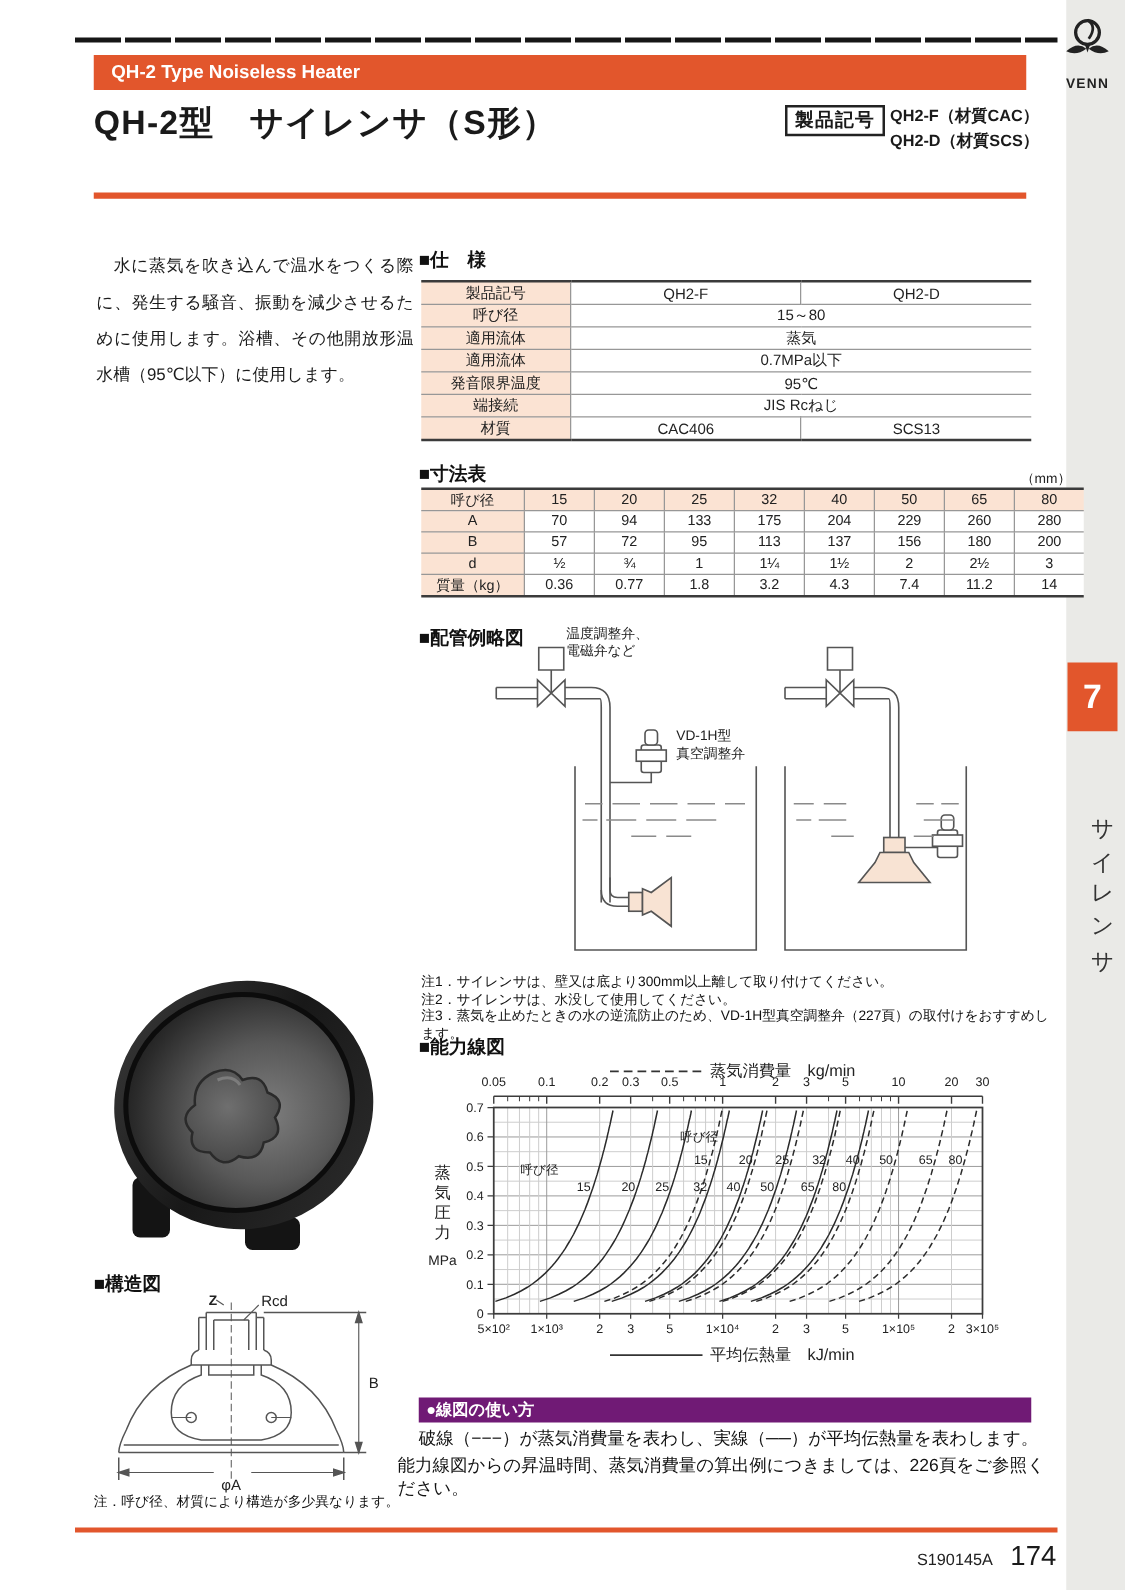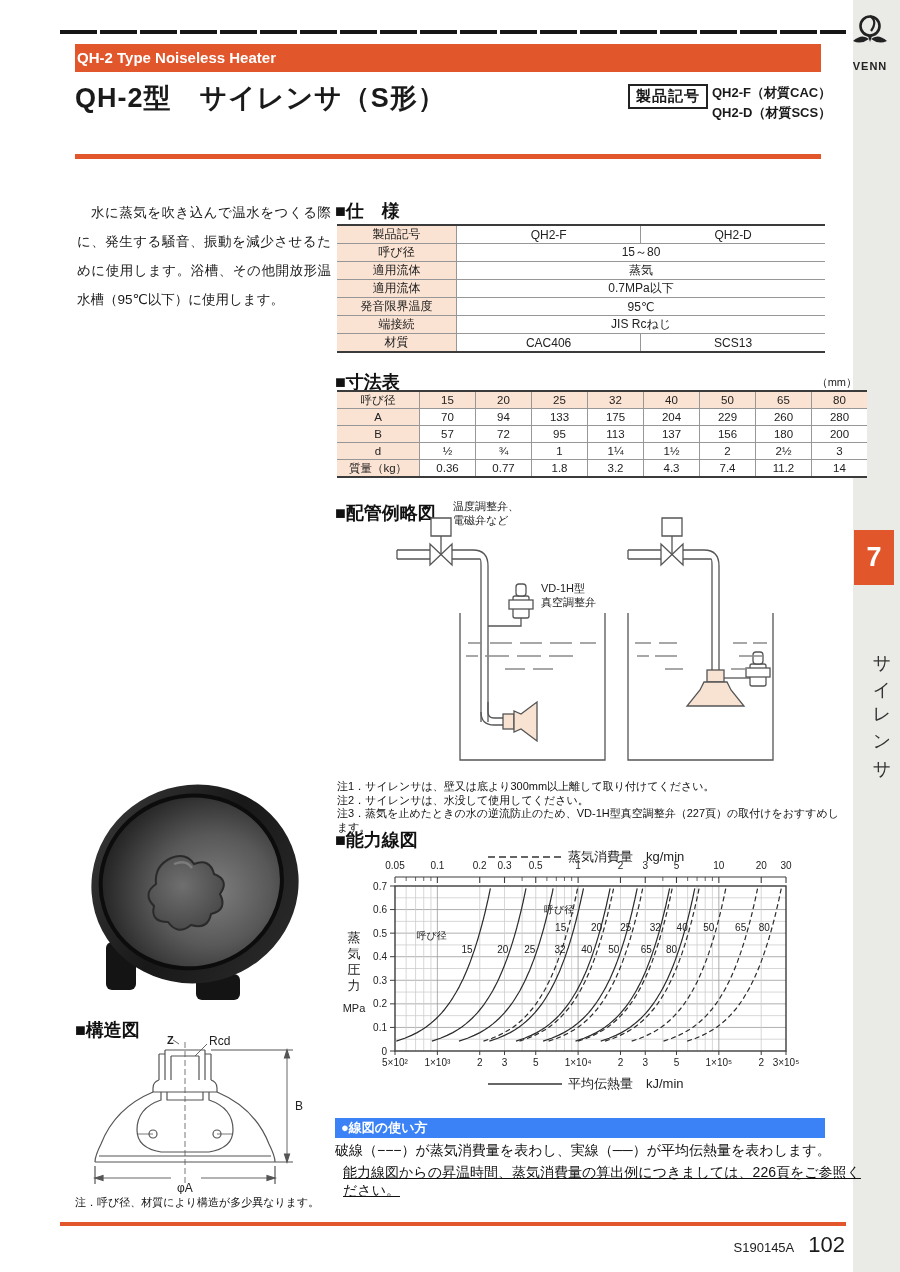--- a/index.html
+++ b/index.html
@@ -6,50 +6,50 @@
   .page{position:relative;width:900px;height:1272px;background:#ffffff;overflow:hidden;
         font-family:"Liberation Sans","DejaVu Sans",sans-serif;color:#1a1a1a;}
   .abs{position:absolute;}
   
   .side-strip{left:853px;top:0;width:47px;height:1272px;background:#eaeae7;}
   
   .top-rule{left:60px;top:30px;width:786px;height:4px;
             background:repeating-linear-gradient(to right,#161616 0 37px,#ffffff 37px 40px);}
   
   .banner{left:75px;top:44px;width:746px;height:28px;background:#e2562c;color:#fff;
-          font-size:15px;font-weight:bold;line-height:28px;padding-left:2px;box-sizing:border-box;}
+          font-size:15px;font-weight:bold;line-height:28px;padding-left:14px;box-sizing:border-box;}
   .title{left:75px;top:80px;font-size:27px;font-weight:bold;letter-spacing:1px;}
   .code-box{left:628px;top:84px;border:2px solid #222;font-size:15px;font-weight:bold;
             padding:1px 6px;letter-spacing:1px;}
   .code-lines{left:712px;top:83px;font-size:13px;font-weight:bold;line-height:1.5;}
   .orange-rule{left:75px;top:154px;width:746px;height:5px;background:#e2562c;}
   .orange-rule2{left:60px;top:1222px;width:786px;height:4px;background:#e2562c;}
   
   .venn{left:845px;top:12px;width:50px;text-align:center;}
   .venn .vtxt{font-size:11px;font-weight:bold;letter-spacing:1px;color:#222;}
   
   .desc{left:77px;top:198px;width:254px;font-size:13.5px;line-height:29px;text-align:justify;}
   
-  .sec{font-size:18px;font-weight:bold;color:#111;}
+  .sec{font-size:15px;font-weight:bold;color:#111;}
   
   table.ctab{border-collapse:collapse;table-layout:fixed;width:488px;font-size:12px;}
   table.ctab td{border:1px solid #979797;text-align:center;height:16px;padding:0 2px;
                 background:#fff;color:#222;}
   table.ctab td:first-child{border-left:none;}
   table.ctab td:last-child{border-right:none;}
   table.ctab tr:first-child td{border-top:2px solid #3b3b3b;}
   table.ctab tr:last-child td{border-bottom:2px solid #3b3b3b;}
   table.ctab td.lab{background:#fbe3d3;}
   .spec-table td:first-child{width:115px;}
   .dim-table td{width:51px;font-size:11.5px;}
   .dim-table td:first-child{width:78px;}
   .unit{font-size:11px;color:#222;margin-left:32px;}
   .notes{font-size:11px;line-height:13.5px;color:#111;}
   
-  .usage-bar{left:335px;top:1118px;width:490px;height:20px;background:#3b82f6;color:#fff;
+  .usage-bar{left:335px;top:1118px;width:490px;height:20px;background:#701a75;color:#fff;
              font-size:13px;font-weight:bold;line-height:20px;padding-left:6px;box-sizing:border-box;}
   .usage-line{font-size:14px;color:#111;}
   
   .footer{left:0;top:1232px;width:845px;text-align:right;}
   .footer .code{font-size:13px;color:#222;margin-right:14px;}
   .footer .pnum{font-size:22px;color:#1a1a1a;}
   
   .tab7{left:854px;top:530px;width:40px;height:55px;background:#e2562c;color:#fff;
         font-size:27px;font-weight:bold;text-align:center;line-height:55px;}
   .tab-label{left:854px;top:598px;width:40px;height:220px;writing-mode:vertical-rl;
@@ -485,23 +485,23 @@
     </g>
     <text x="92" y="10" font-size="11" fill="#222" font-weight="bold">Z</text>
     <text x="134" y="11" font-size="12" fill="#222">Rcd</text>
     <text x="220" y="76" font-size="12" fill="#222">B</text>
     <text x="102" y="158" font-size="12" fill="#222">φA</text>
   </svg>
   <div class="abs notes" style="left:75px;top:1196px;width:260px;">注．呼び径、材質により構造が多少異なります。</div>
 
   <div class="abs usage-bar">●線図の使い方</div>
   <div class="abs usage-line" style="left:335px;top:1142px;width:520px;">破線（−−−）が蒸気消費量を表わし、実線（──）が平均伝熱量を表わします。</div>
-  <div class="abs usage-line" style="left:343px;top:1164px;width:520px;text-decoration:underline;">能力線図からの昇温時間、蒸気消費量の算出例につきましては、226頁をご参照ください。</div>
+  <div class="abs usage-line" style="left:318px;top:1164px;width:520px;">能力線図からの昇温時間、蒸気消費量の算出例につきましては、226頁をご参照ください。</div>
 
   <div class="abs orange-rule2"></div>
   <div class="abs footer">
-    <span class="code">S190145A</span><span class="pnum">102</span>
+    <span class="code">S190145A</span><span class="pnum">174</span>
   </div>
 
   <div class="abs tab7">7</div>
   <div class="abs tab-label">サイレンサ</div>
 
 </div>
 
 </body></html>

